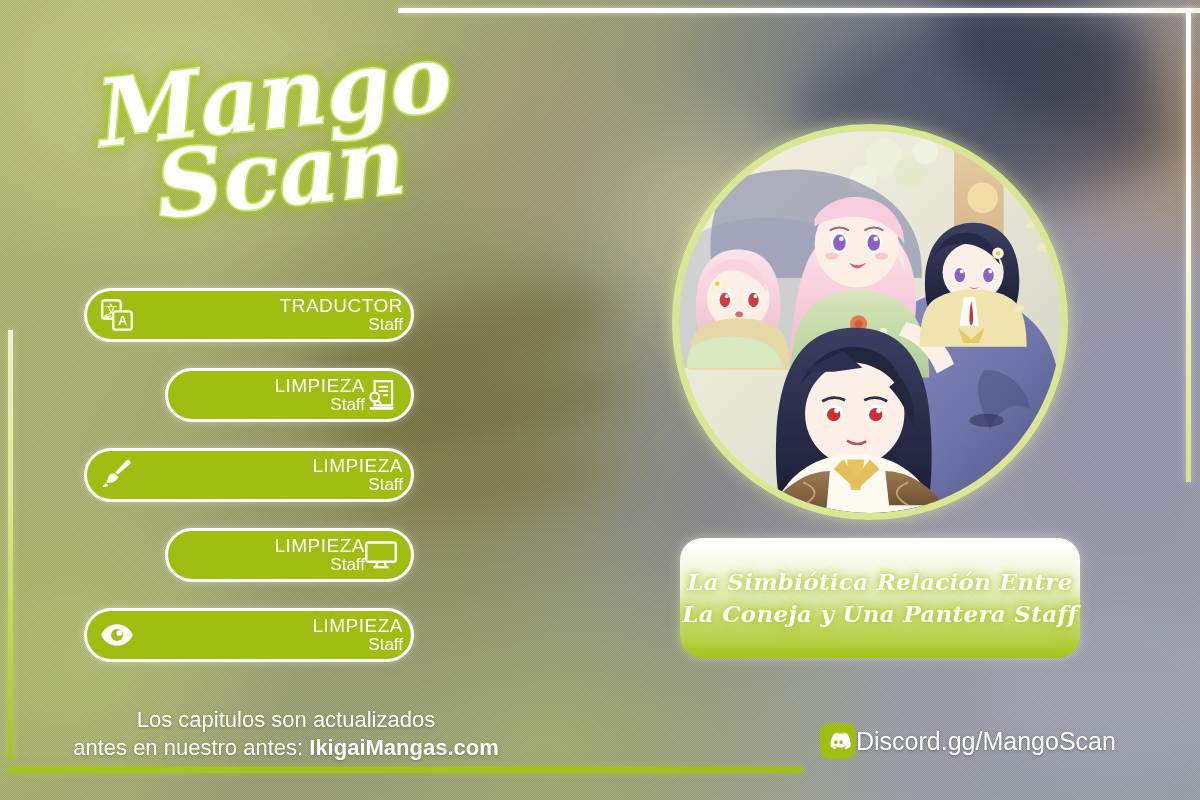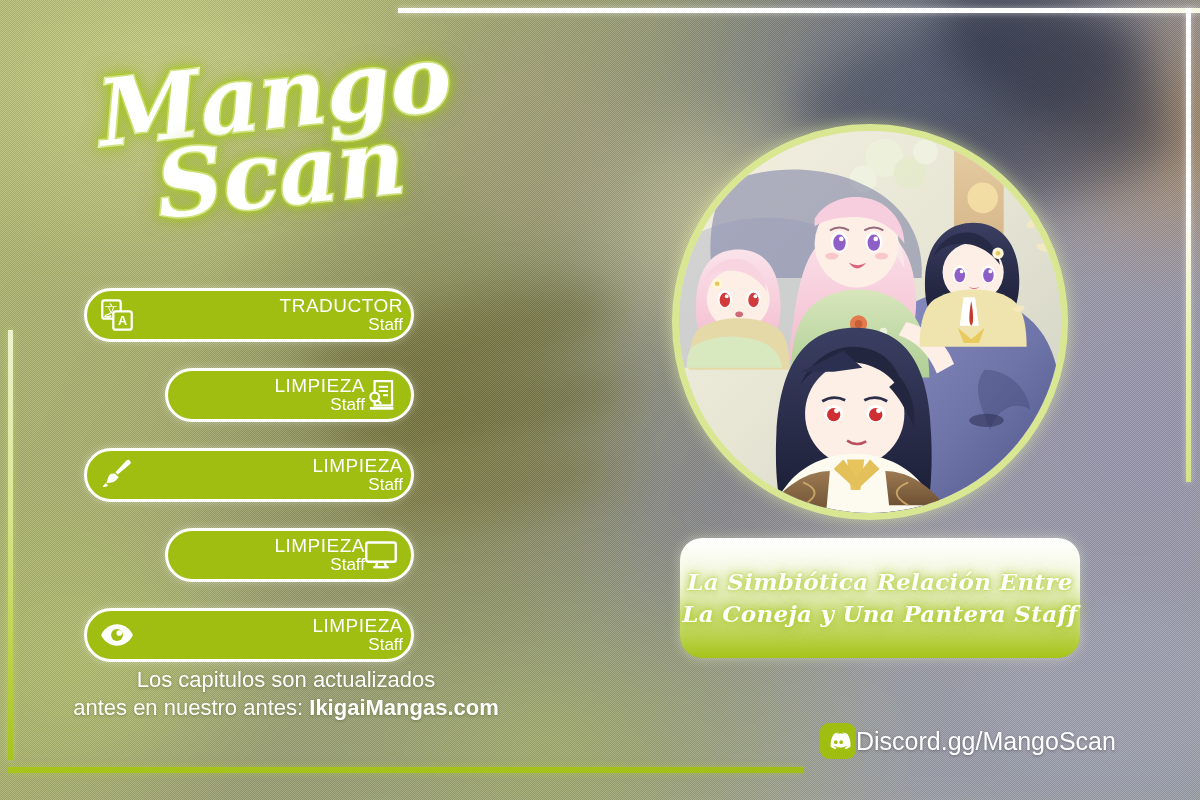--- a/index.html
+++ b/index.html
@@ -161,21 +161,21 @@
   }
   .role-sub {
     display: block;
     font-size: 17px;
     font-weight: normal;
   }
 
   
   .footer-note {
     position: absolute;
-    left: 36px; top: 666px;
+    left: 36px; top: 706px;
     width: 500px;
     color: #ffffff;
     font-size: 22px;
     line-height: 1.28;
     text-align: center;
     text-shadow: 0 1px 3px rgba(80,90,40,0.5);
   }
   .footer-note .line2 .site { font-weight: bold; text-align: right; }
 
   

